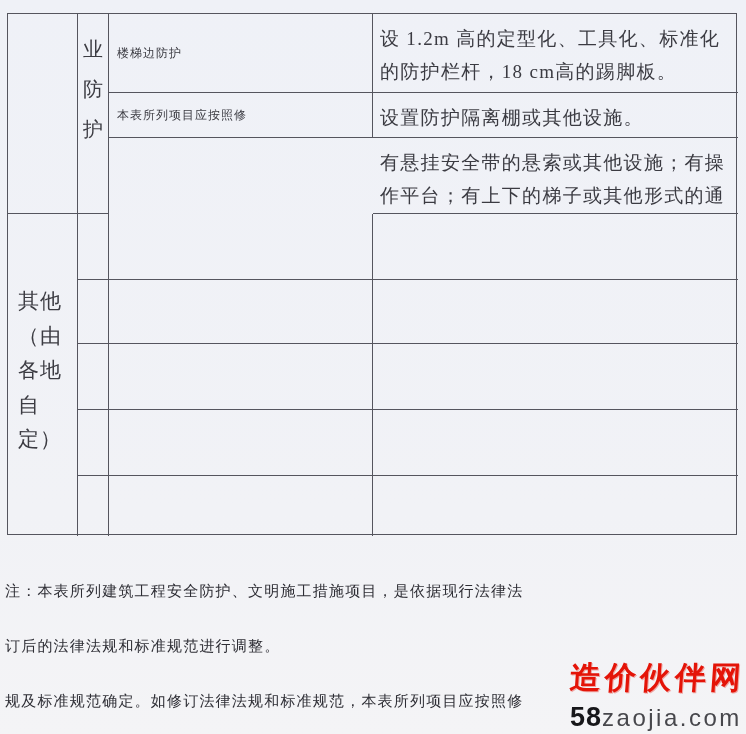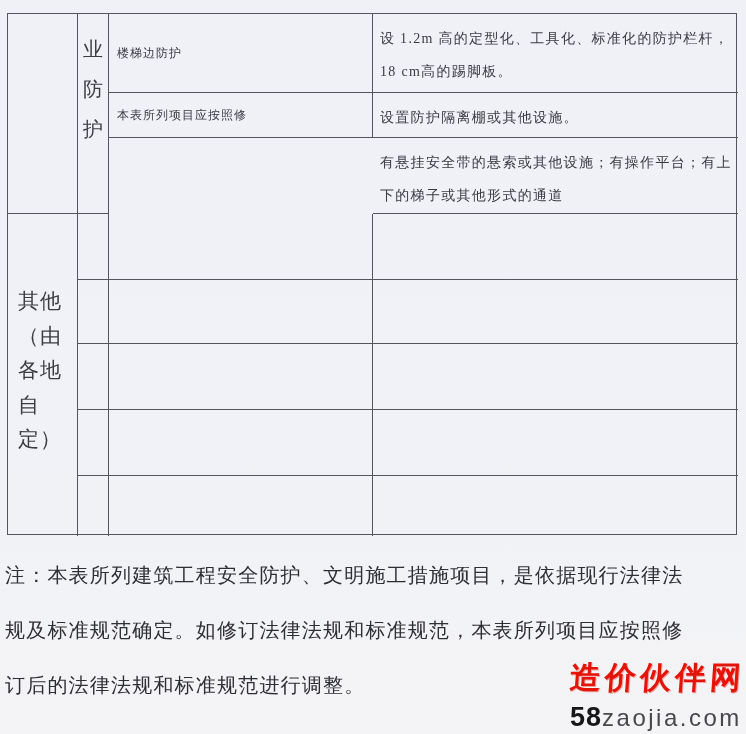--- a/index.html
+++ b/index.html
@@ -43,33 +43,33 @@
   }
   .cat-cell div{height:40px;}
   .item-cell{
     display:flex;align-items:center;
     padding-left:8px;
     font-size:12px;
     letter-spacing:1px;
   }
   .req-cell{
     padding:8px 4px 0 7px;
-    font-size:14px;
+    font-size:19px;
     line-height:33px;
     letter-spacing:1.3px;
   }
   .other-label-cell{
     padding:70px 8px 0 10px;
     font-size:21px;
     line-height:34.5px;
     letter-spacing:1px;
   }
   .footnote{
-    position:absolute;left:5px;top:548px;width:740px;
-    font-size:20px;
+    position:absolute;left:5px;top:564px;width:740px;
+    font-size:15px;
     line-height:55px;
     letter-spacing:1.2px;
     color:var(--note);
   }
   .footnote div{white-space:nowrap;}
   .watermark{
     position:absolute;right:1px;bottom:3px;
     text-align:left;
     line-height:1;
   }
@@ -149,22 +149,22 @@
   <div class="cell no-r" style="grid-area:7/4/8/5"></div>
 
   <div class="cell no-b" style="grid-area:8/2/9/3"></div>
   <div class="cell no-b" style="grid-area:8/3/9/4"></div>
   <div class="cell no-r no-b" style="grid-area:8/4/9/5"></div>
 
 </div>
 
 <div class="footnote">
   <div>注：本表所列建筑工程安全防护、文明施工措施项目，是依据现行法律法</div>
+  <div>订后的法律法规和标准规范进行调整。</div>
   <div>规及标准规范确定。如修订法律法规和标准规范，本表所列项目应按照修</div>
-  <div>订后的法律法规和标准规范进行调整。</div>
 </div>
 
 <div class="watermark">
   <div class="wm-brand">造价伙伴网</div>
   <div class="wm-domain">
     <span class="wm-58">58</span><span class="wm-rest">zaojia.com</span>
   </div>
 </div>
 
 </body></html>

